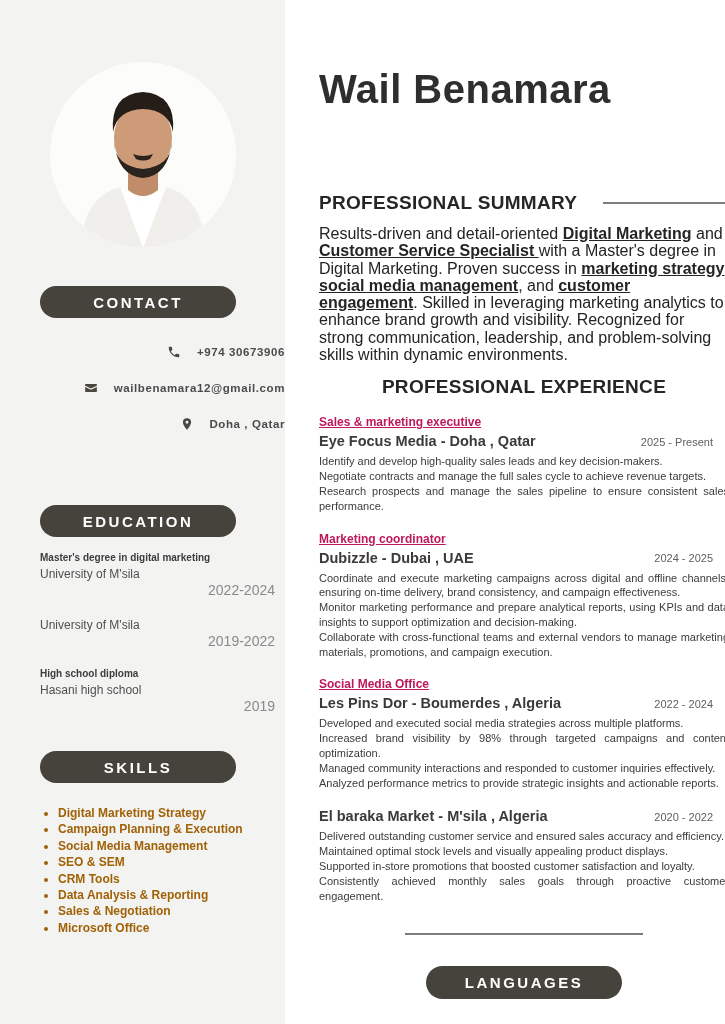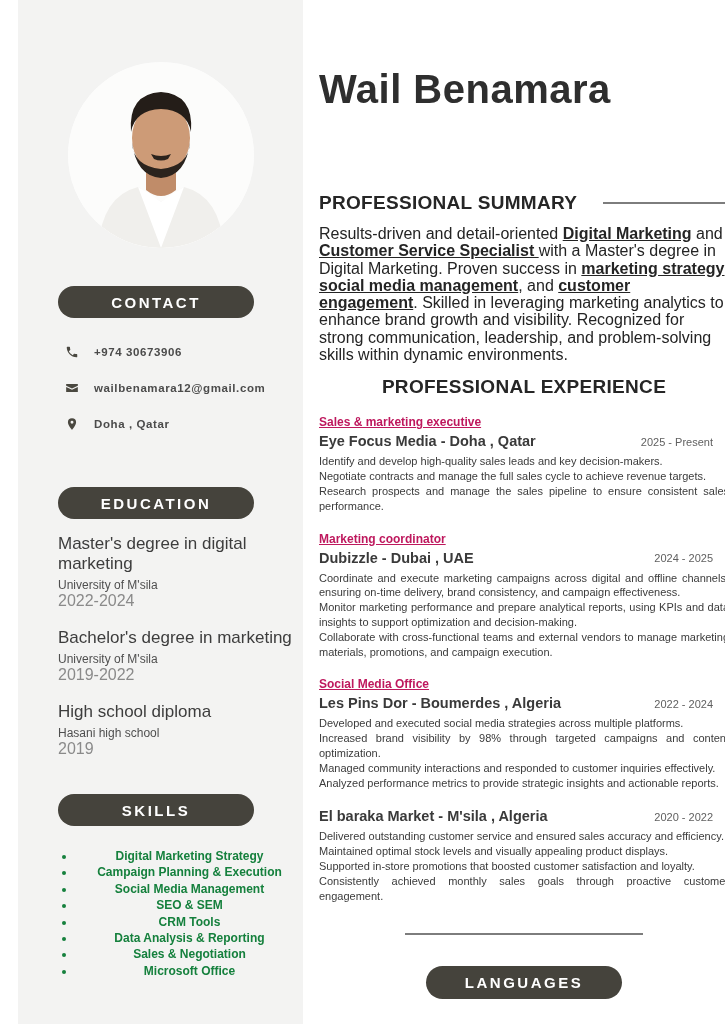--- a/index.html
+++ b/index.html
@@ -10,43 +10,43 @@
     --heading:#262626;
     --body:#333333;
     --muted:#6e6e6e;
   }
   *{margin:0;padding:0;box-sizing:border-box;}
   html,body{background:#ffffff;}
   body{font-family:"Liberation Sans",sans-serif;color:var(--body);}
   .page{position:relative;width:725px;height:1024px;background:#ffffff;overflow:hidden;margin:0 auto;}
 
   
-  .sidebar{position:absolute;left:18px;top:0;width:285px;height:1024px;background:var(--sidebar-bg);}
+  .sidebar{position:absolute;left:0;top:0;width:285px;height:1024px;background:var(--sidebar-bg);}
   .photo-wrap{width:186px;height:186px;margin:62px auto 0;border-radius:50%;overflow:hidden;background:#fcfcfc;}
   .pill{width:196px;height:32px;margin:0 0 0 40px;background:var(--pill-bg);border-radius:17px;
         display:flex;align-items:center;justify-content:center;}
   .pill span{color:var(--pill-text);font-size:15px;font-weight:bold;letter-spacing:2.5px;}
   .pill-contact{margin-top:38px;}
-  .pill-education{margin-top:54px;text-align:right;}
+  .pill-education{margin-top:72px;text-align:right;}
   .pill-skills{margin-top:37px;}
 
   .contact-list{list-style:none;margin:24px 0 0 46px;}
-  .contact-item{display:flex;align-items:center;margin-bottom:17px;height:19px;}
+  .contact-item{display:flex;align-items:center;margin-bottom:17px;height:19px;justify-content:flex-end;}
   .contact-icon{width:15px;height:16px;display:inline-flex;align-items:center;justify-content:center;margin-right:15px;color:#4a4840;}
   .contact-icon svg{width:14px;height:14px;fill:#4a4840;}
   .contact-text{font-size:11.5px;font-weight:bold;letter-spacing:.6px;color:#4b4b4b;}
 
   .edu-list{margin:15px 0 0 40px;padding-right:10px;}
   .edu{margin-bottom:19px;}
-  .edu-degree{font-size:17px;font-weight:normal;color:#3d3d3d;margin-bottom:3px;}
+  .edu-degree{font-size:10px;font-weight:bold;color:#3d3d3d;margin-bottom:3px;}
   .edu-school{font-size:12px;color:#4f4f4f;line-height:16px;}
-  .edu-dates{font-size:16px;color:#8a8a8a;line-height:16px;}
+  .edu-dates{font-size:14px;color:#8a8a8a;line-height:16px;text-align:right;}
 
   .skills-list{margin:22px 0 0 58px;}
-  .skills-list li{font-size:12px;font-weight:bold;color:#15803d;line-height:16.4px;list-style:disc;text-align:center;}
+  .skills-list li{font-size:12px;font-weight:bold;color:#a16207;line-height:16.4px;list-style:disc;}
 
   
   .main{position:absolute;left:302px;top:0;width:440px;height:1024px;padding:0 13px 0 17px;}
   .name{margin-top:66px;font-size:40px;font-weight:bold;color:#2e2e2e;letter-spacing:.5px;line-height:46px;}
 
   .sec-head{display:flex;align-items:center;gap:12px;}
   .sec-head h2{font-size:19px;font-weight:bold;color:var(--heading);letter-spacing:.3px;line-height:22px;white-space:nowrap;}
   .sec-head .rule{flex:1;height:2px;background:var(--rule);margin-left:14px;}
   .sec-head-summary{margin-top:80px;}
   .sec-head-experience{margin-top:13px;flex-direction:column;}
@@ -129,21 +129,20 @@
     <div class="pill pill-education">
       <span>EDUCATION</span>
     </div>
     <div class="edu-list">
         <div class="edu">
     <div class="edu-degree">Master's degree in digital marketing</div>
     <div class="edu-school">University of M'sila</div>
     <div class="edu-dates">2022-2024</div>
   </div>
         <div class="edu">
-    <div class="edu-degree">Bachelor's degree in marketing</div>
     <div class="edu-school">University of M'sila</div>
     <div class="edu-dates">2019-2022</div>
   </div>
         <div class="edu">
     <div class="edu-degree">High school diploma</div>
     <div class="edu-school">Hasani high school</div>
     <div class="edu-dates">2019</div>
   </div>
       </div>
 

